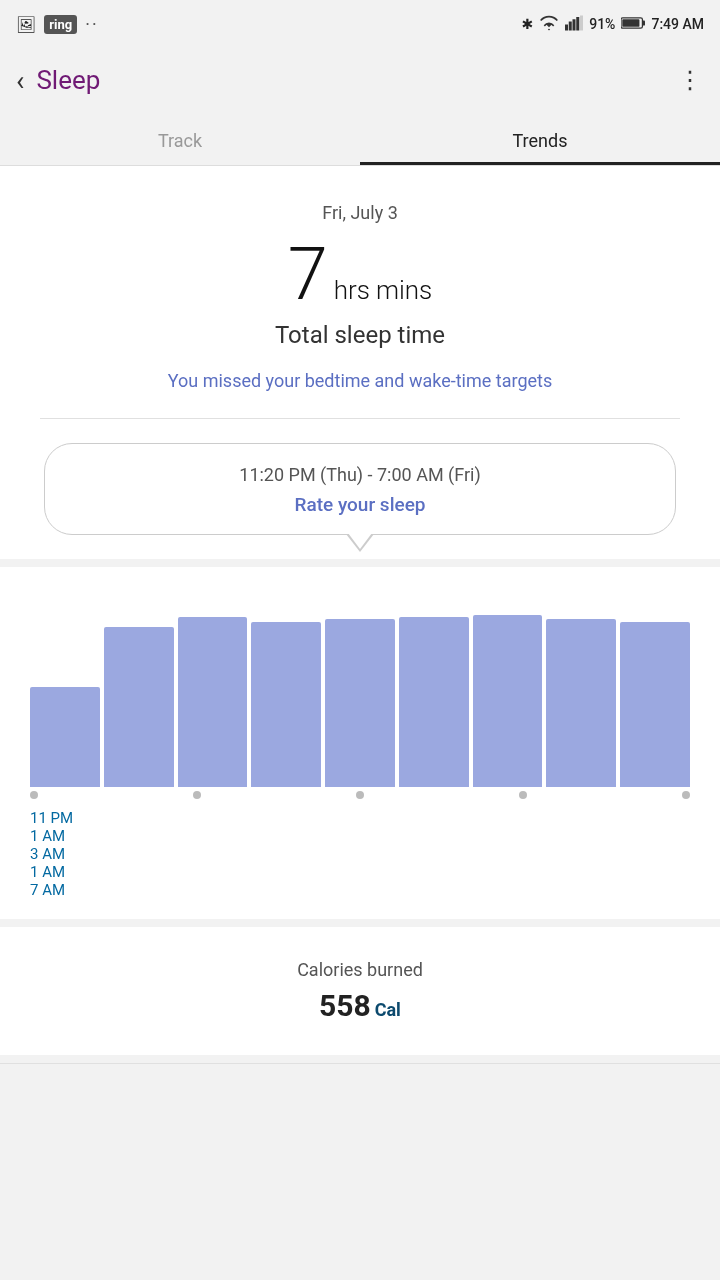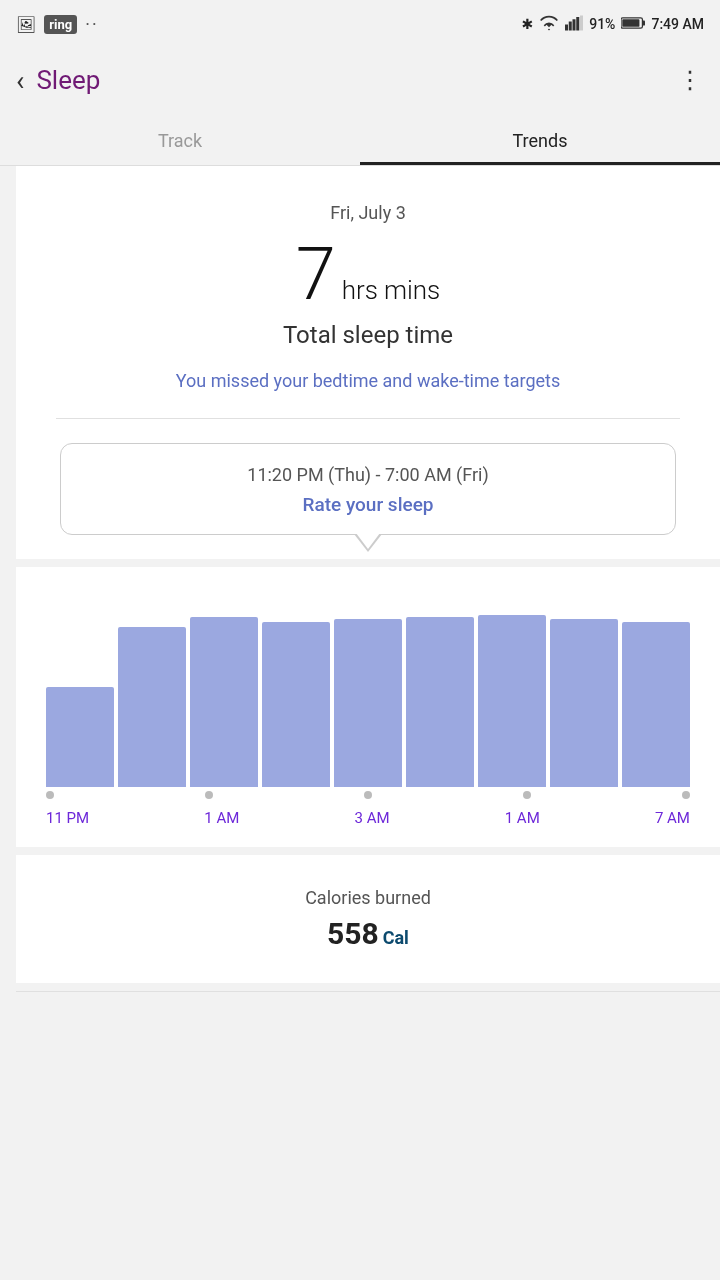--- a/index.html
+++ b/index.html
@@ -92,21 +92,20 @@
       left: 0;
       right: 0;
       height: 3px;
       background: #222;
     }
 
     
     .main-content {
       background: #f2f2f2;
       padding: 0;
-      margin-left: 16px;
     }
 
     
     .sleep-summary {
       background: #fff;
       text-align: center;
       padding: 36px 20px 24px;
       margin-bottom: 8px;
     }
     .sleep-date {
@@ -160,21 +159,21 @@
     .divider {
       height: 1px;
       background: #e0e0e0;
       margin: 24px 20px;
     }
 
     
     .sleep-period-card {
       background: #fff;
       border: 1.5px solid #ccc;
-      border-radius: 12px;
+      border-radius: 28px;
       margin: 0 24px 0;
       padding: 20px 24px 18px;
       text-align: center;
       position: relative;
     }
     .sleep-period-time {
       font-size: 18px;
       color: #555;
       margin-bottom: 8px;
     }
@@ -228,21 +227,22 @@
     .sleep-bar {
       background: #9ba8e0;
       border-radius: 2px 2px 0 0;
       flex: 1;
     }
     .chart-x-axis {
       display: flex;
       justify-content: space-between;
       padding: 10px 10px 0;
       font-size: 15px;
-      color: #6d28d9;
+      color: #0369a1;
+      flex-direction: column;
     }
     .chart-x-dots {
       display: flex;
       justify-content: space-between;
       padding: 4px 10px 0;
     }
     .x-dot {
       width: 8px;
       height: 8px;
       background: #bbb;

